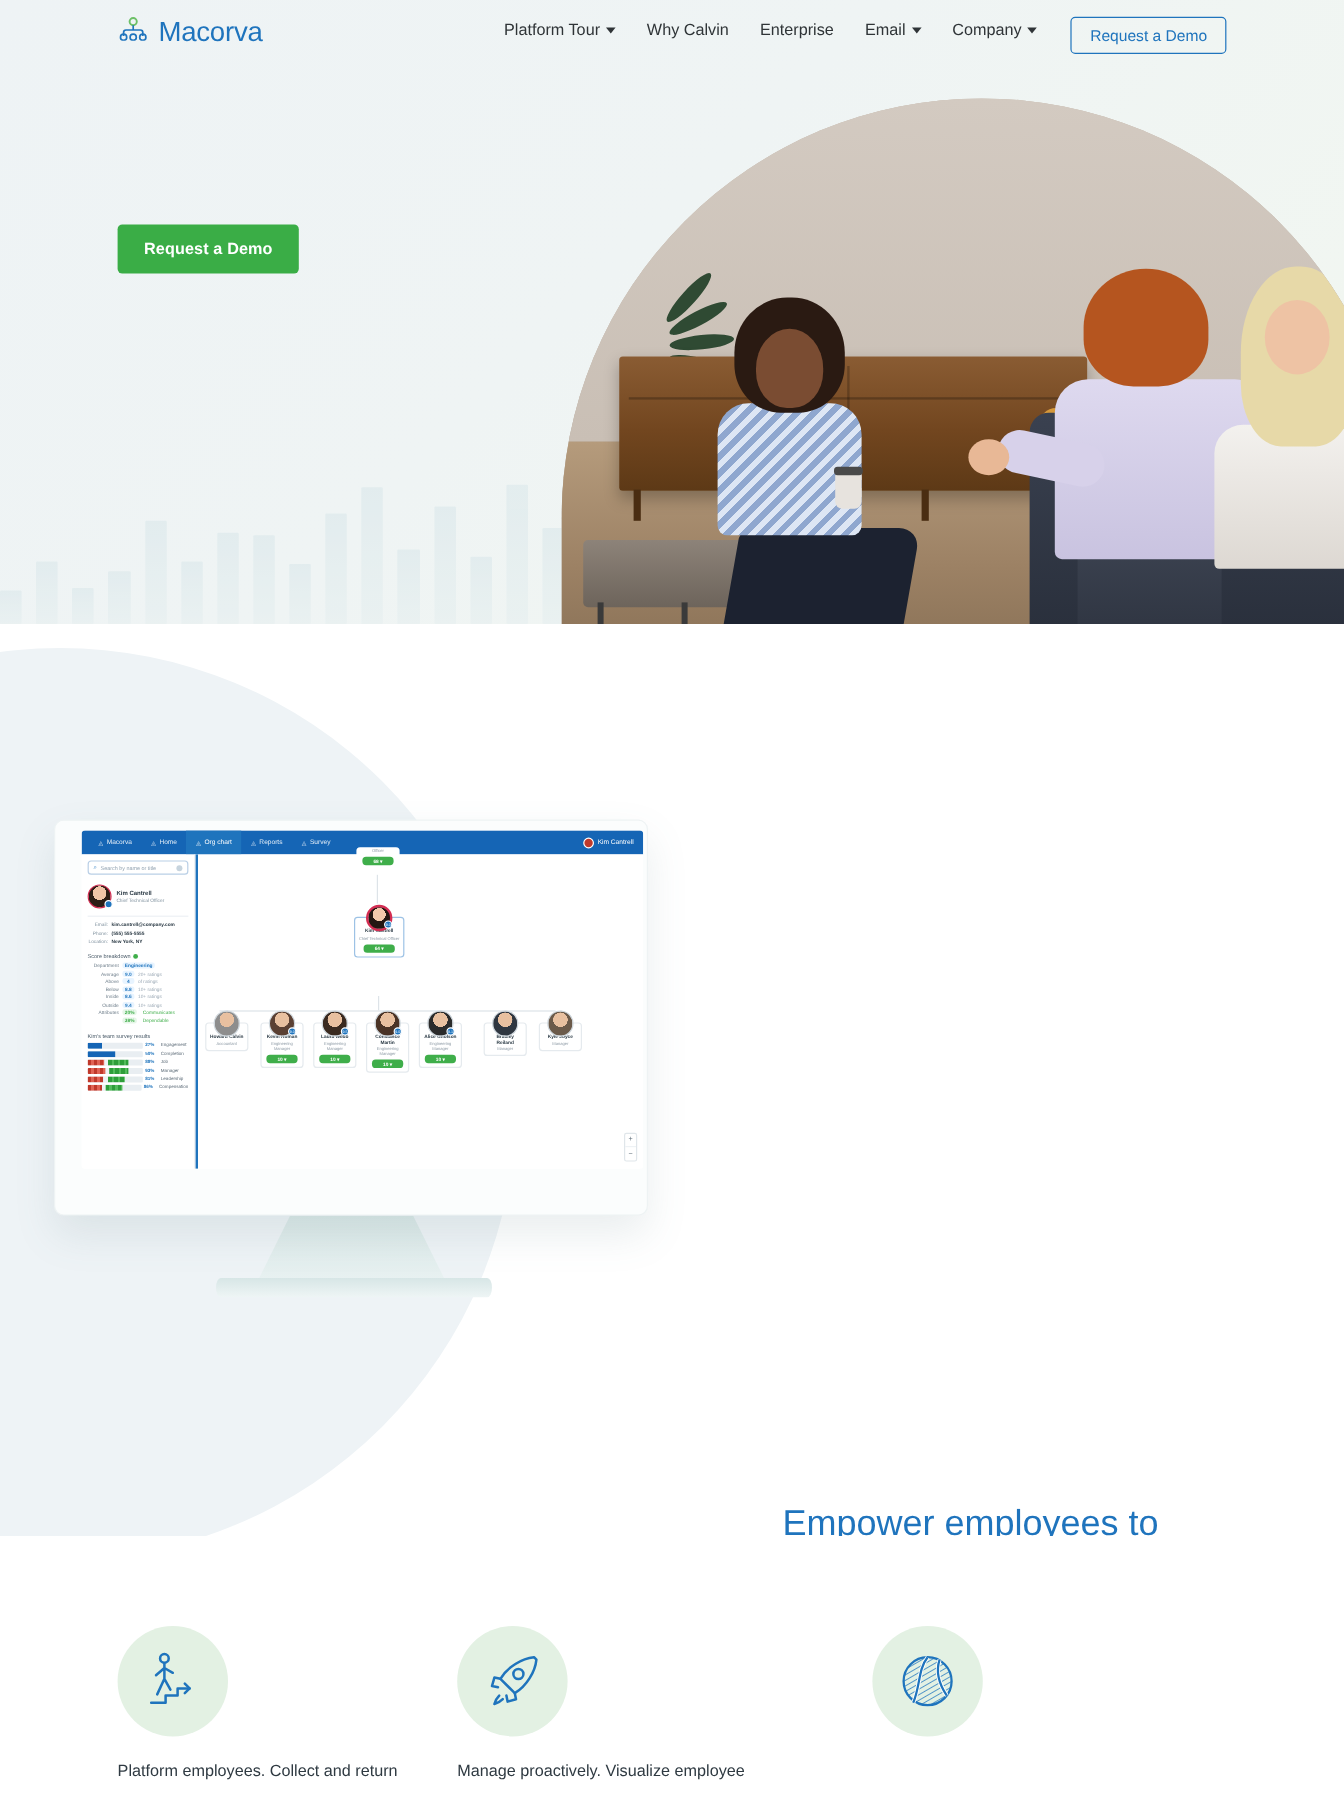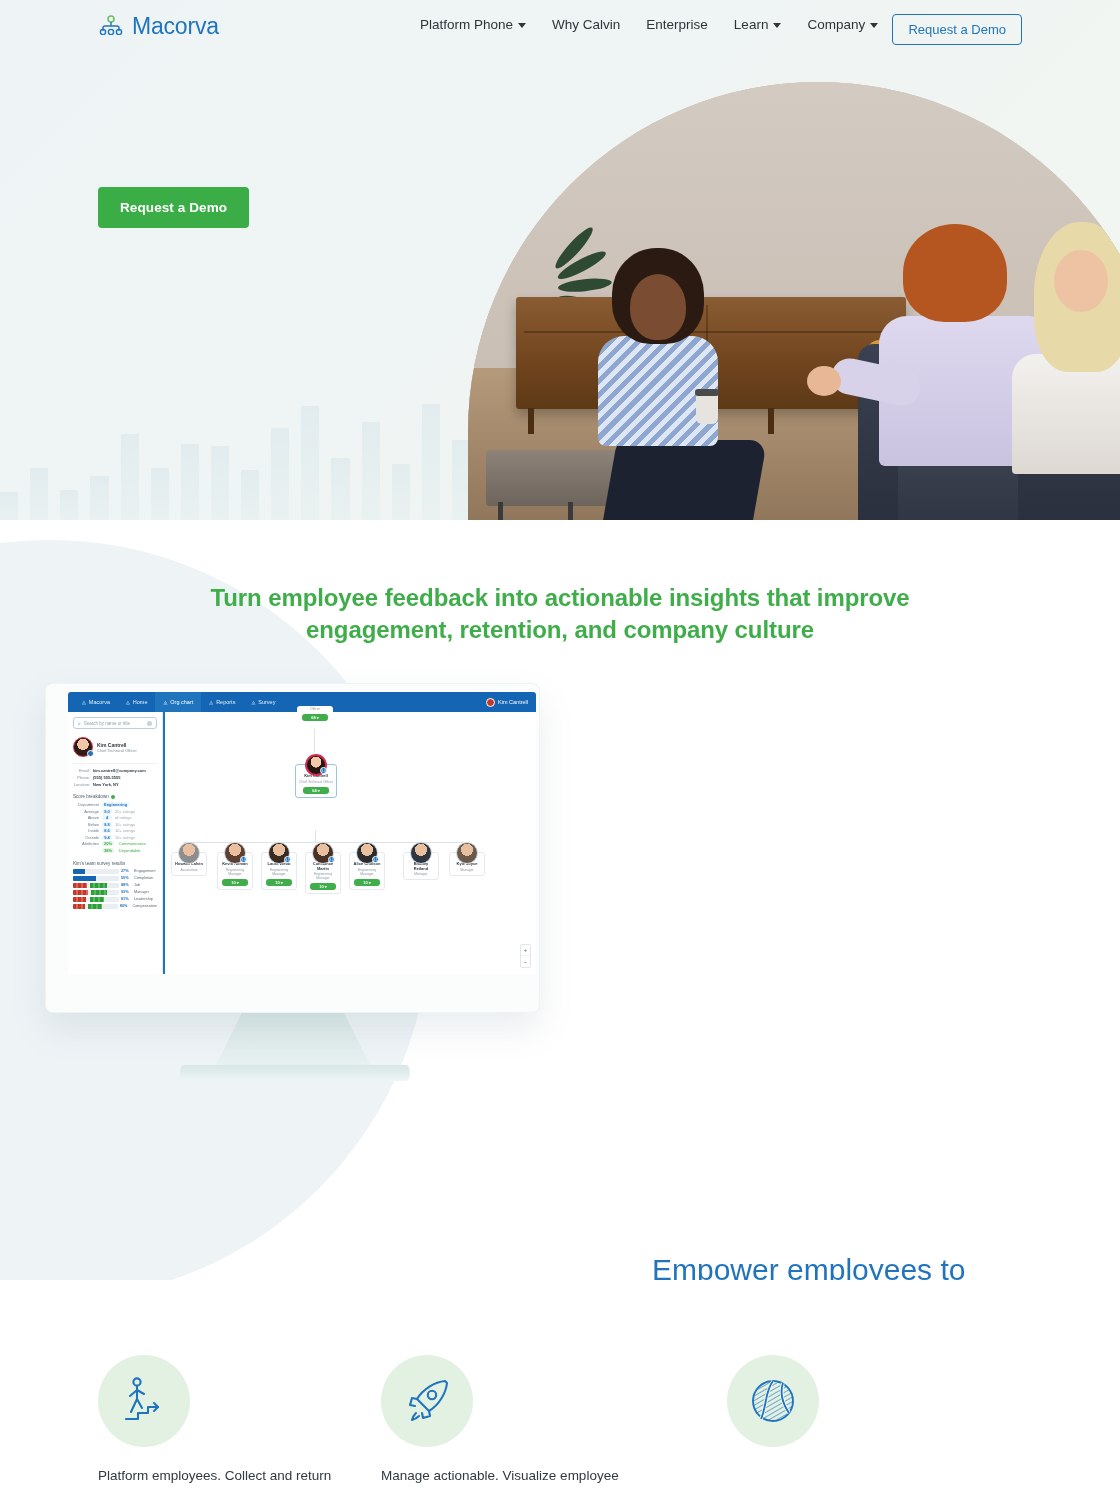--- a/index.html
+++ b/index.html
@@ -278,45 +278,44 @@
           <circle cx="5" cy="17" r="2.6" fill="none" stroke="#1f74bd" stroke-width="1.4"></circle>
           <circle cx="13" cy="17" r="2.6" fill="none" stroke="#1f74bd" stroke-width="1.4"></circle>
           <circle cx="21" cy="17" r="2.6" fill="none" stroke="#1f74bd" stroke-width="1.4"></circle>
         </svg>
       </span>
       <span class="brand-name">Macorva</span>
     </div>
 
     <div class="nav-links" id="navLinks">
         <div class="nav-link">
-          <span>Platform Phone</span>
+          <span>Platform Tour</span>
           <i class="caret"></i>
         </div>
         <div class="nav-link">
           <span>Why Calvin</span>
         </div>
         <div class="nav-link">
           <span>Enterprise</span>
         </div>
         <div class="nav-link">
-          <span>Learn</span>
+          <span>Email</span>
           <i class="caret"></i>
         </div>
         <div class="nav-link">
           <span>Company</span>
           <i class="caret"></i>
         </div>
       </div>
 
     <button class="nav-demo">Request a Demo</button>
   </nav>
 
   <section class="mid">
     <div class="blob"></div>
-    <h2 class="mid-heading">Turn employee feedback into actionable insights that improve engagement, retention, and company culture</h2>
 
     <div class="monitor">
       <div class="mon-stand-neck"></div>
       <div class="mon-stand-base"></div>
       <div class="mon-body">
         <div class="screen">
 
           <div class="app-nav" id="appNav">
               <div class="app-nav-item">
                 <span style="font-size: 5px;">◬</span>
@@ -587,21 +586,21 @@
       <div class="feat-inner">
         <div class="feat-icon-wrap">
           <svg width="56" height="56" viewBox="0 0 56 56" fill="none" stroke="#1f74bd" stroke-width="2.1" stroke-linecap="round" stroke-linejoin="round">
             <path d="M46 8 C36 9 24 16 18 26 L30 38 C40 32 47 20 48 10 Z"></path>
             <circle cx="33" cy="22" r="4.2"></circle>
             <path d="M18 26 L13 25 L11 32 L16 33"></path>
             <path d="M30 38 L31 43 L24 45 L23 40"></path>
             <path d="M17 40 C14 43 13 47 13 47 C13 47 17 46 20 43"></path>
           </svg>
         </div>
-        <div class="feat-cap">Manage actionable. Visualize employee</div>
+        <div class="feat-cap">Manage proactively. Visualize employee</div>
       </div>
     </div>
 
     <div class="feat" style="padding-left:45px;">
       <div class="feat-inner">
         <div class="feat-icon-wrap">
           <svg width="56" height="56" viewBox="0 0 56 56" fill="none" stroke="#1f74bd" stroke-width="1.9">
             <defs>
               <pattern id="hatch" width="4" height="4" patternUnits="userSpaceOnUse" patternTransform="rotate(60)">
                 <line x1="0" y1="0" x2="0" y2="4" stroke="#1f74bd" stroke-width="1.2"></line>

